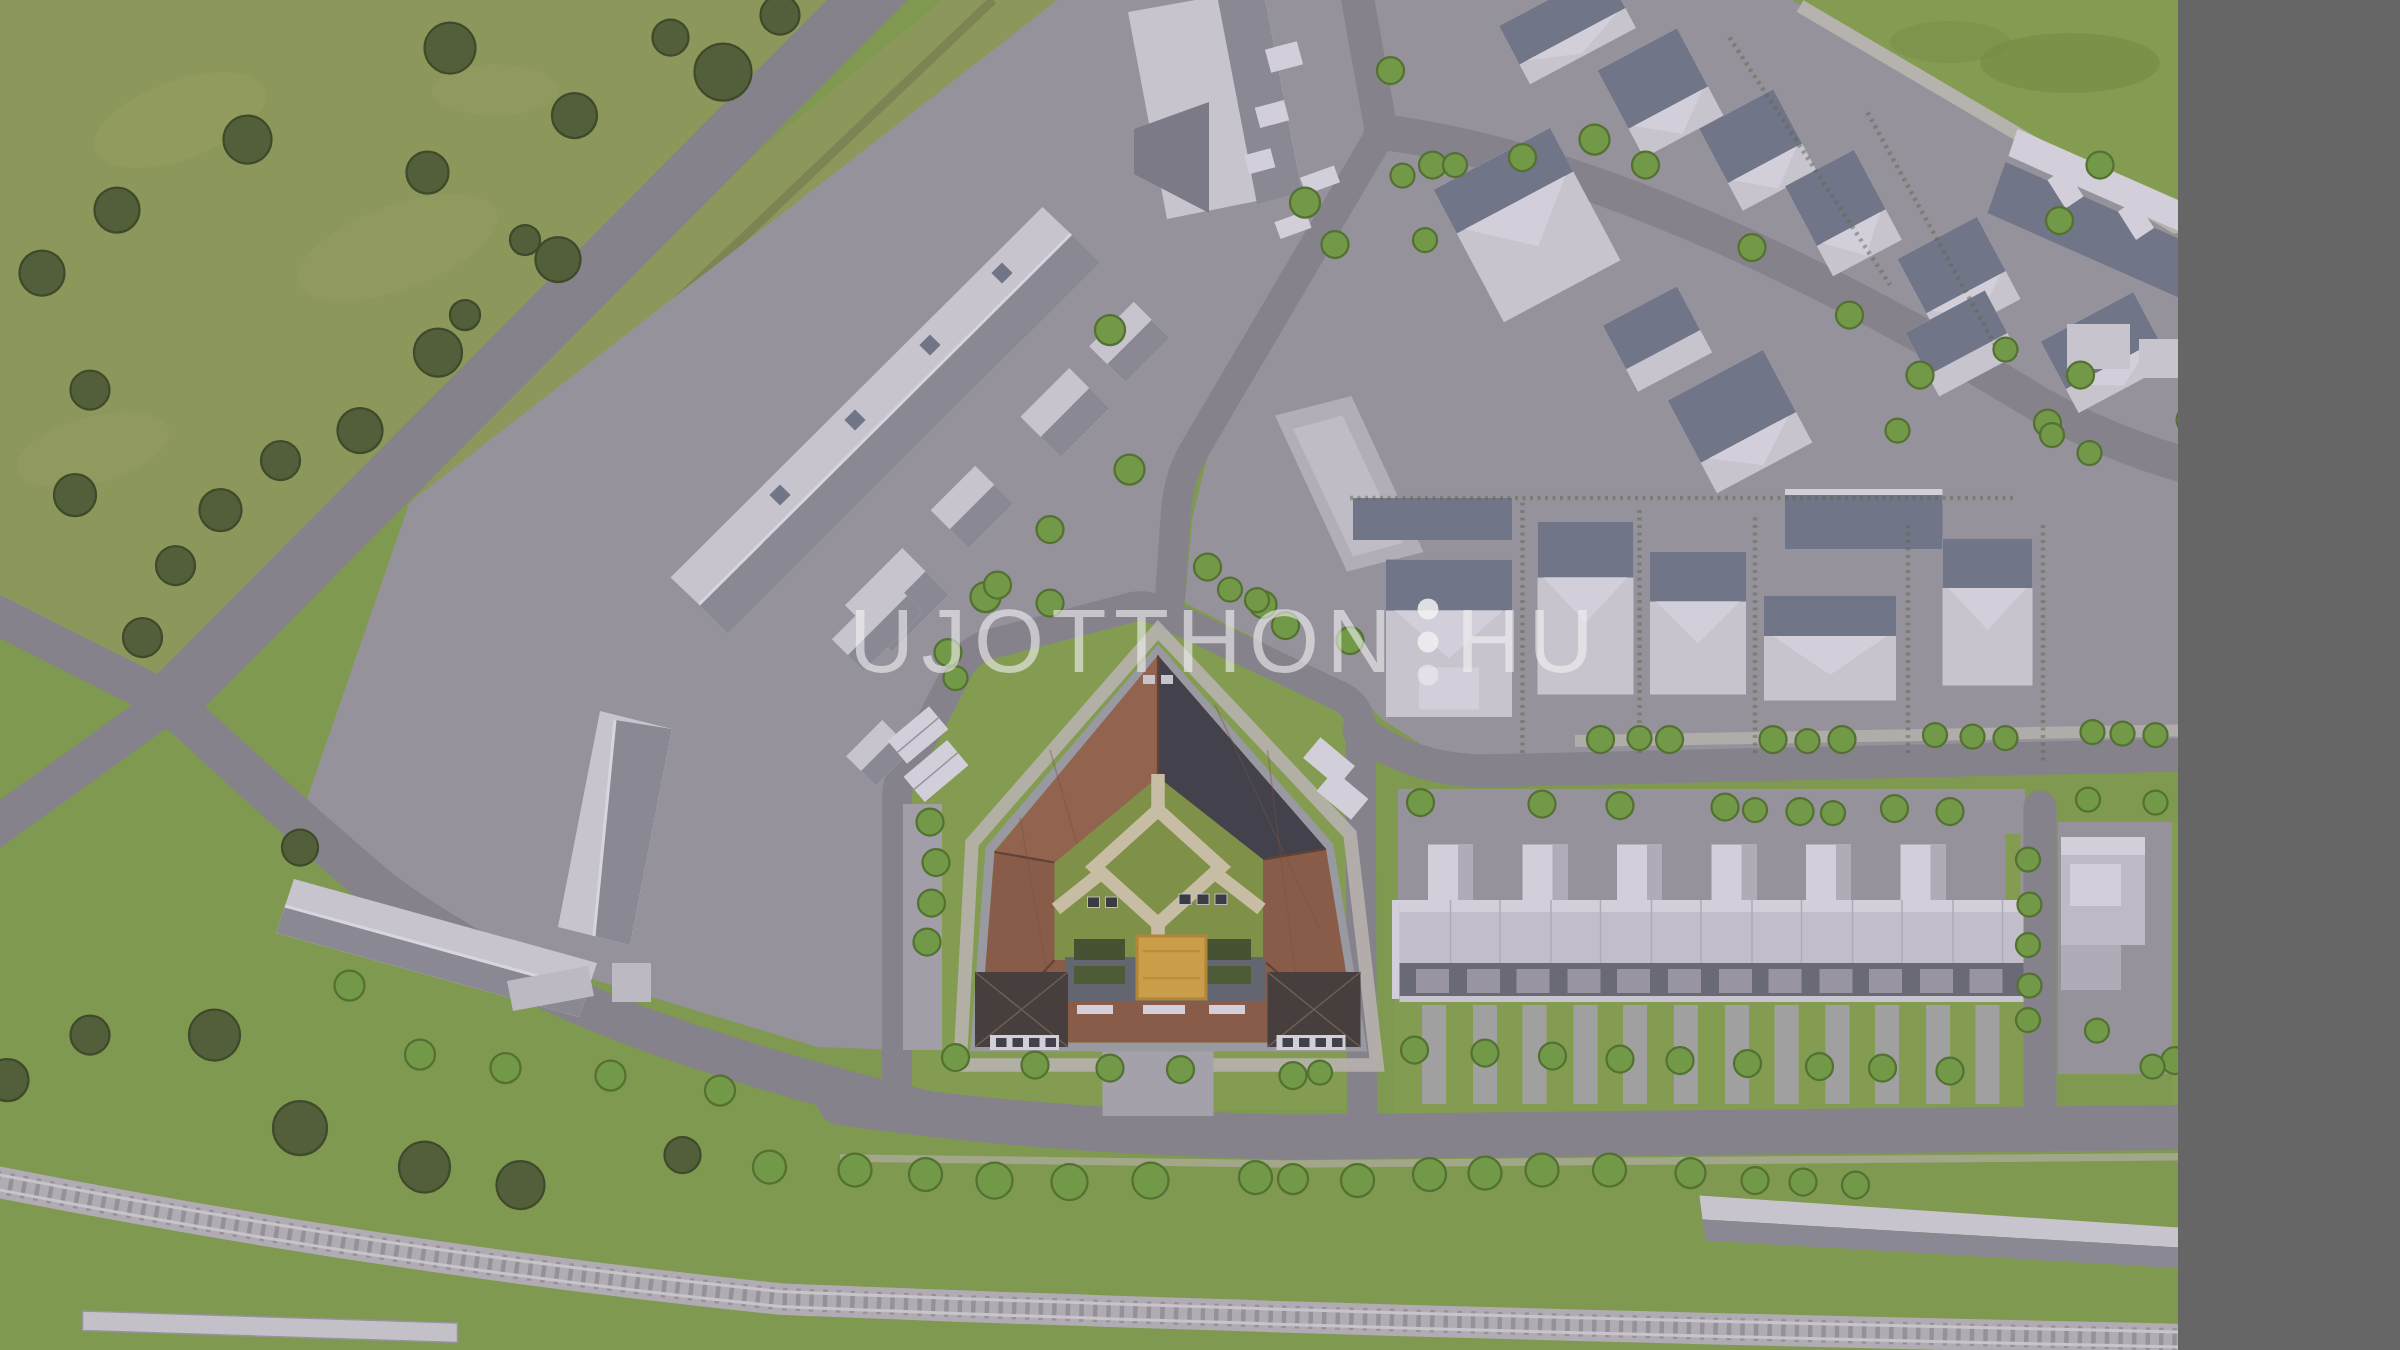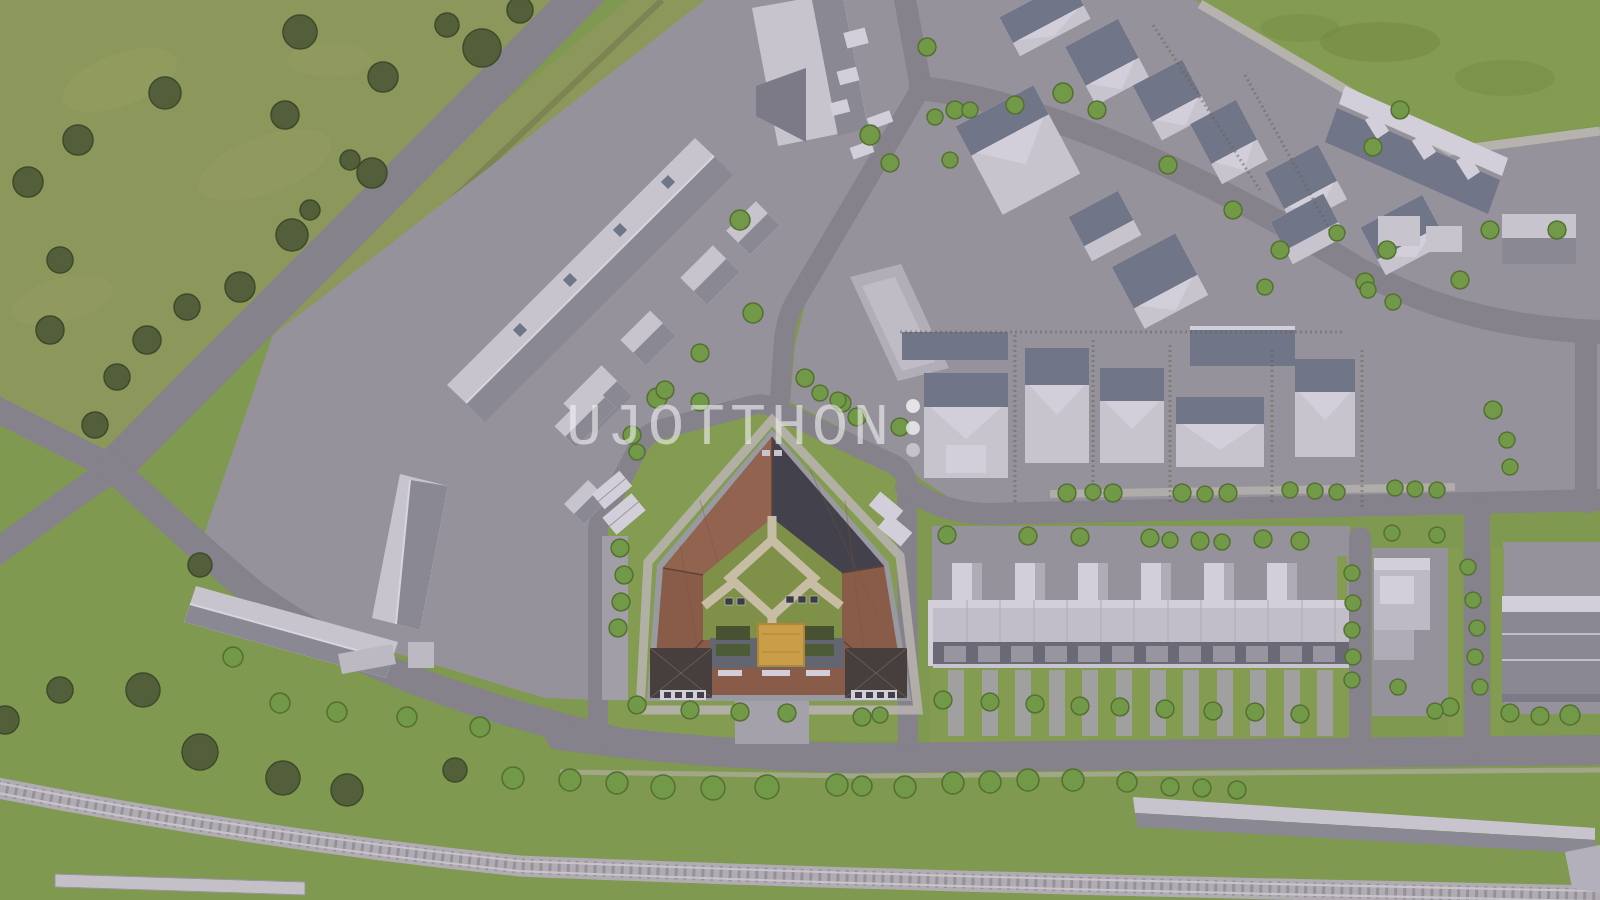--- a/index.html
+++ b/index.html
@@ -1,16 +1,16 @@
 <!DOCTYPE html>
 <html style="--field_green: #8d9b55; --lawn_green: #7f9c4a; --bright_lawn: #83a04b; --road_gray: #85838c; --pavement_gray: #98959d; --sidewalk: #bcb8b0; --building_wall: #cfccd5; --building_roof_gray: #8b8994; --building_roof_blue: #6e7487; --central_roof_brown: #8a5942; --central_roof_dark: #3b3c44; --central_facade: #5f626e; --courtyard_green: #7e9440; --courtyard_path: #cfc5a8; --playground_sand: #d2a140; --tree_dark: #4c5c30; --tree_bright: #6f9c3f; --railway: #b6b2b7;"><head>
 <meta charset="utf-8">
 <style>
   html,body{margin:0;padding:0;background:#666;}
-  #stage{position:relative;width:1600px;height:900px;overflow:hidden;background:var(--lawn_green,#7f9c4a);font-family:Liberation Mono, monospace;}
+  #stage{position:relative;width:1452px;height:900px;overflow:hidden;background:var(--lawn_green,#7f9c4a);font-family:Liberation Sans, sans-serif;}
   svg{position:absolute;left:0;top:0;}
   
   .c-field{fill:var(--field_green)} .c-lawn{fill:var(--lawn_green)} .c-lawn2{fill:var(--bright_lawn)}
   .c-pave{fill:var(--pavement_gray)}
   .c-road{stroke:var(--road_gray);fill:none;stroke-linecap:round}
   .c-walk{stroke:var(--sidewalk);fill:none}
   .c-wall{fill:var(--building_wall)} .c-roofg{fill:var(--building_roof_gray)} .c-roofd{fill:var(--building_roof_blue)}
   .c-white{fill:#dcd9e2}
   .c-brown{fill:var(--central_roof_brown)} .c-dkroof{fill:var(--central_roof_dark)}
   .c-cyard{fill:var(--courtyard_green)} .c-path{stroke:var(--courtyard_path);fill:none}
@@ -597,15 +597,16 @@
   </g>
 </svg>
 
 <div id="watermark">
   <span>UJOTTHON</span>
   <span class="dots">
         <i></i>
         <i></i>
         <i></i>
       </span>
+  <span>HU</span>
 </div>
 <div id="haze"></div>
 </div>
 
 </body></html>

